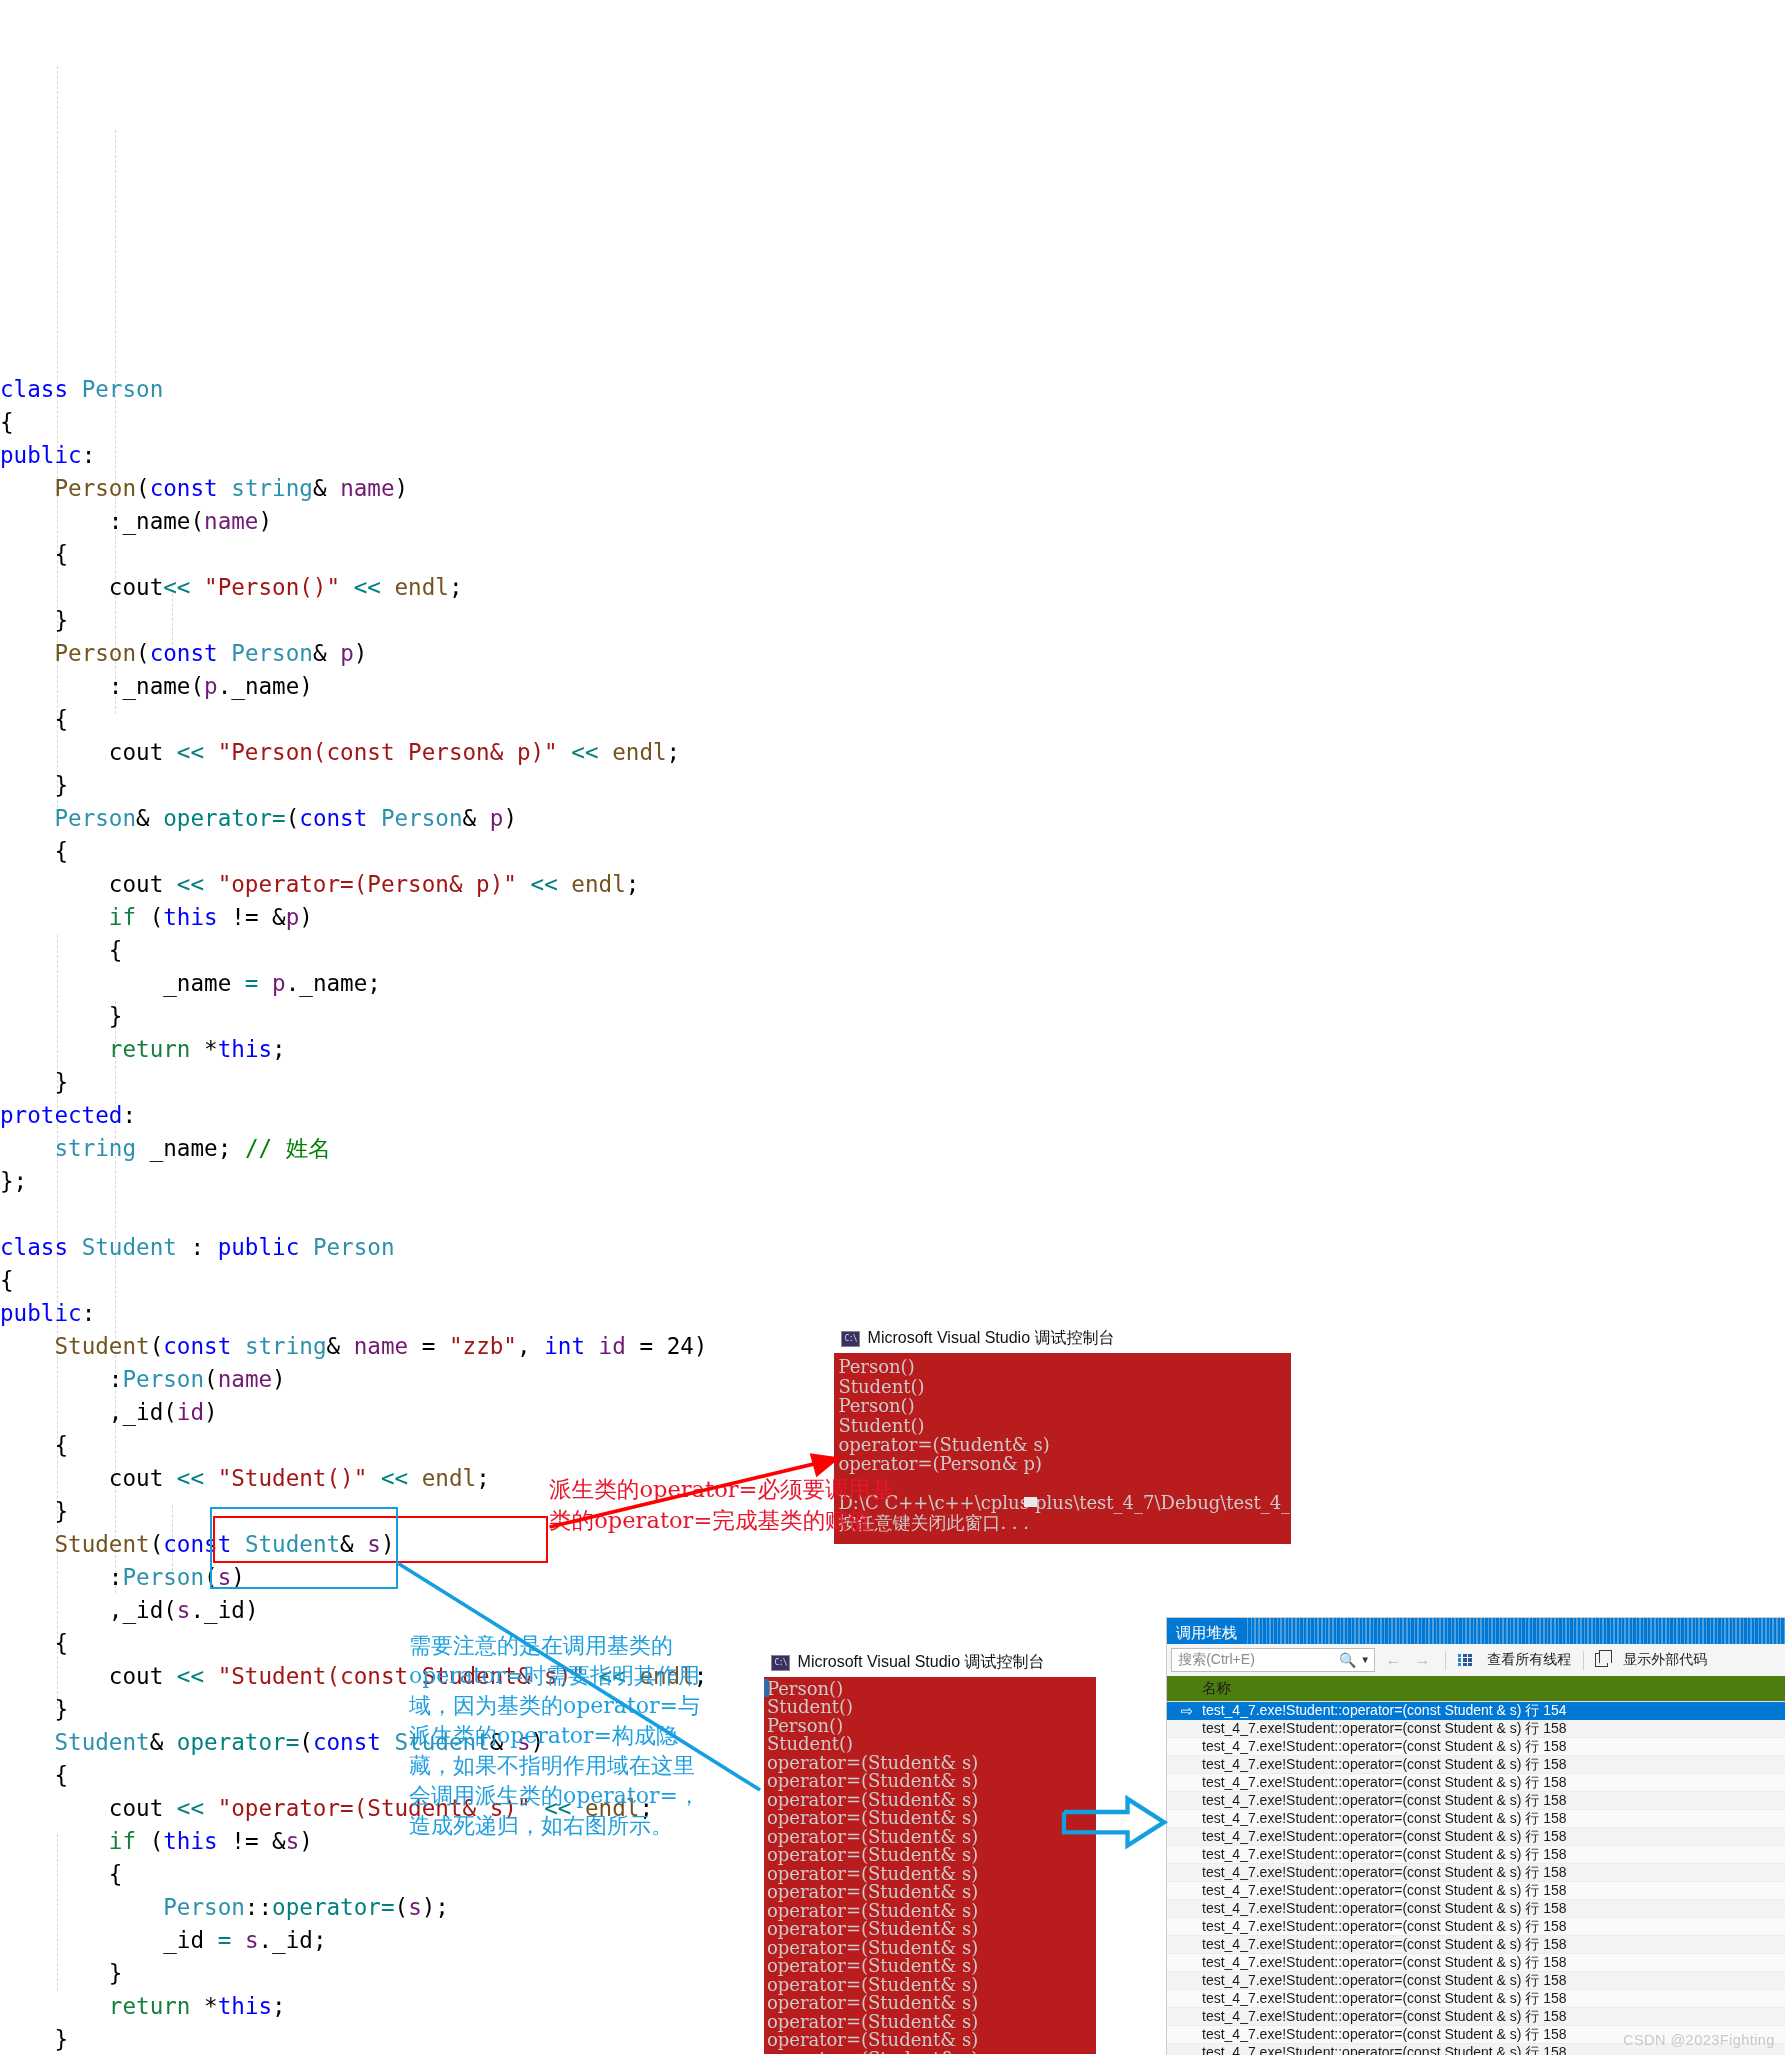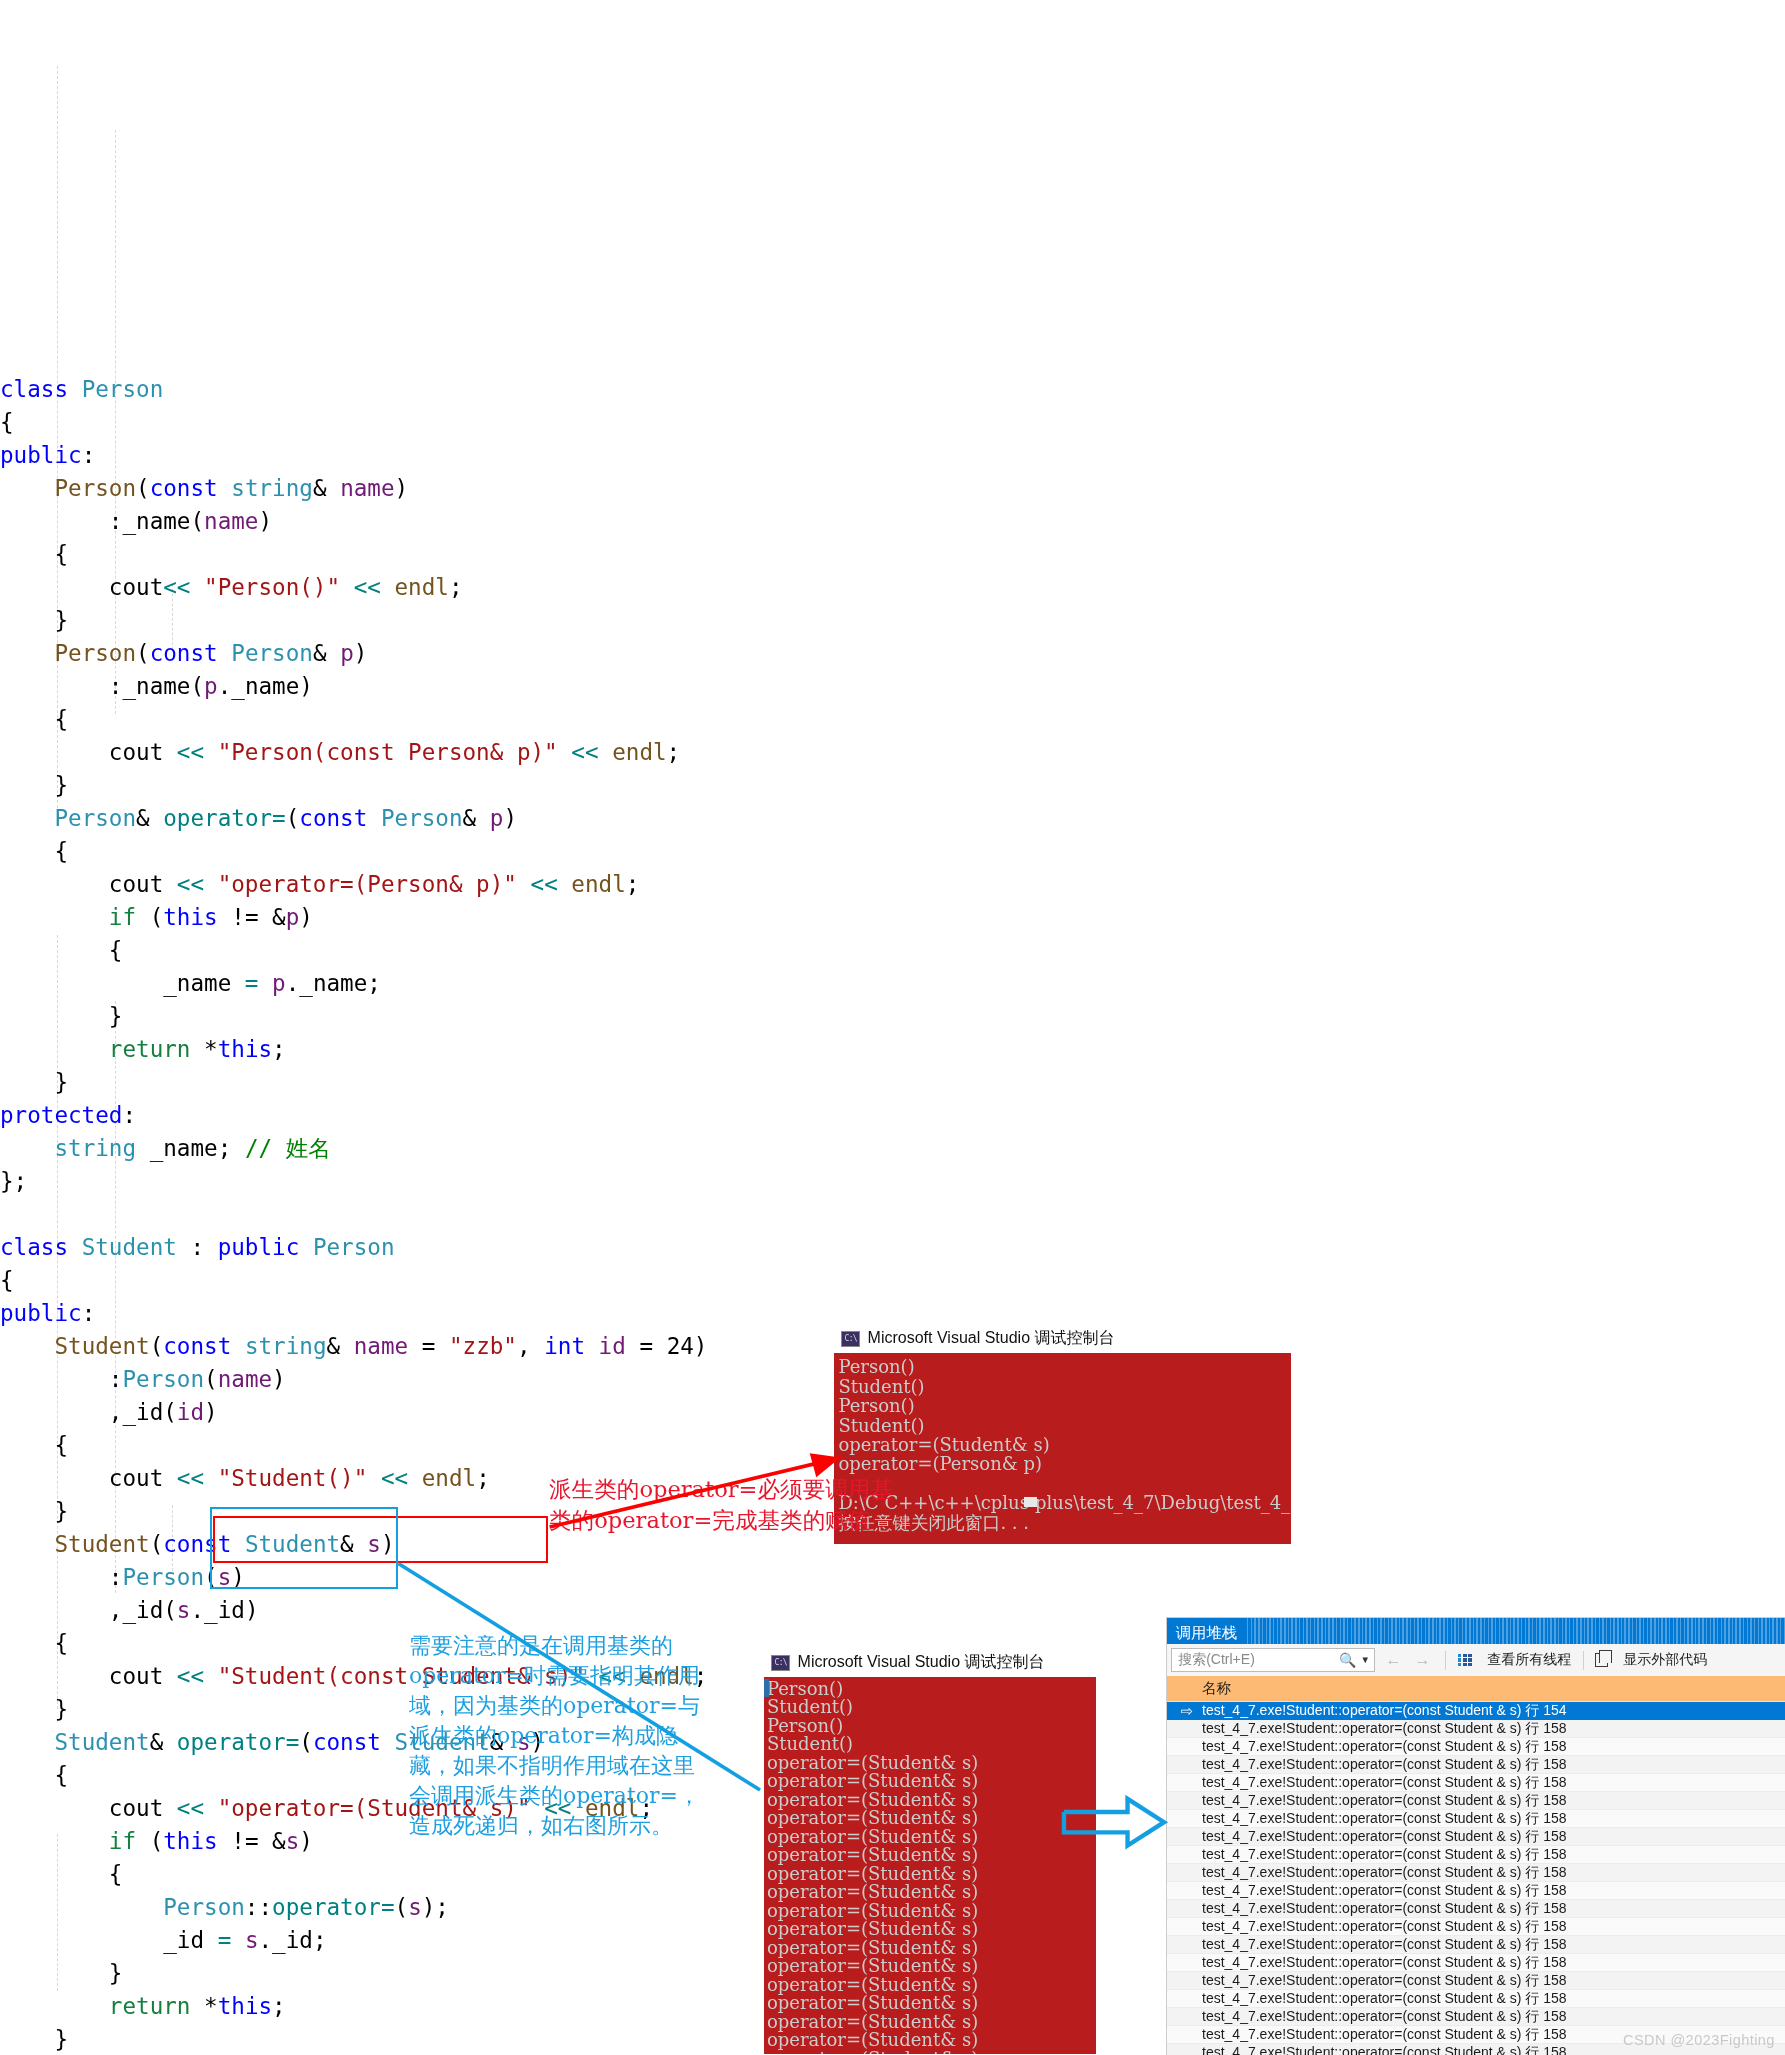--- a/index.html
+++ b/index.html
@@ -114,21 +114,21 @@
   .copy-ico {
     width:13px;height:14.6px;border:1.5px solid #3a3a3a;position:relative;
   }
   .copy-ico:after{
     content:""; position:absolute; left:2.9px; top:-3.7px; width:11px;height:12.4px;
     border:1.5px solid #3a3a3a; border-bottom:none; background:#f5f5f5;
   }
   .cs-colhead {
     height:26px; display:flex; align-items:center;
     padding-left:35px; font-size:14.6px; color:#1b1b1b;
-    background:#fdba74; border-bottom:0.7px solid #e2e2e2;
+    background:#4d7c0f; border-bottom:0.7px solid #e2e2e2;
   }
   .cs-rows { position:relative; }
   .cs-row {
     height:18px; display:flex; align-items:center;
     font-size:14px; color:#1b1b1b; white-space:nowrap;
     border-bottom:0.7px solid #ececec;
     padding-left:35px;
     background:#fafafa;
   }
   .cs-row:nth-child(even){ background:#f3f3f3; }

